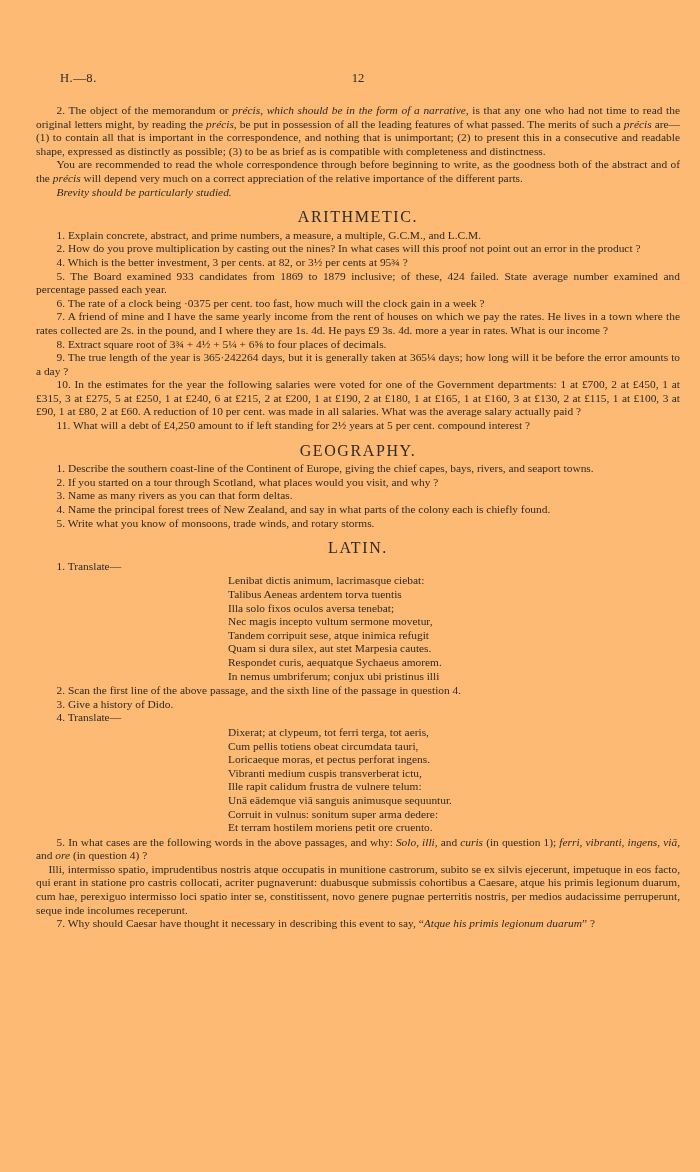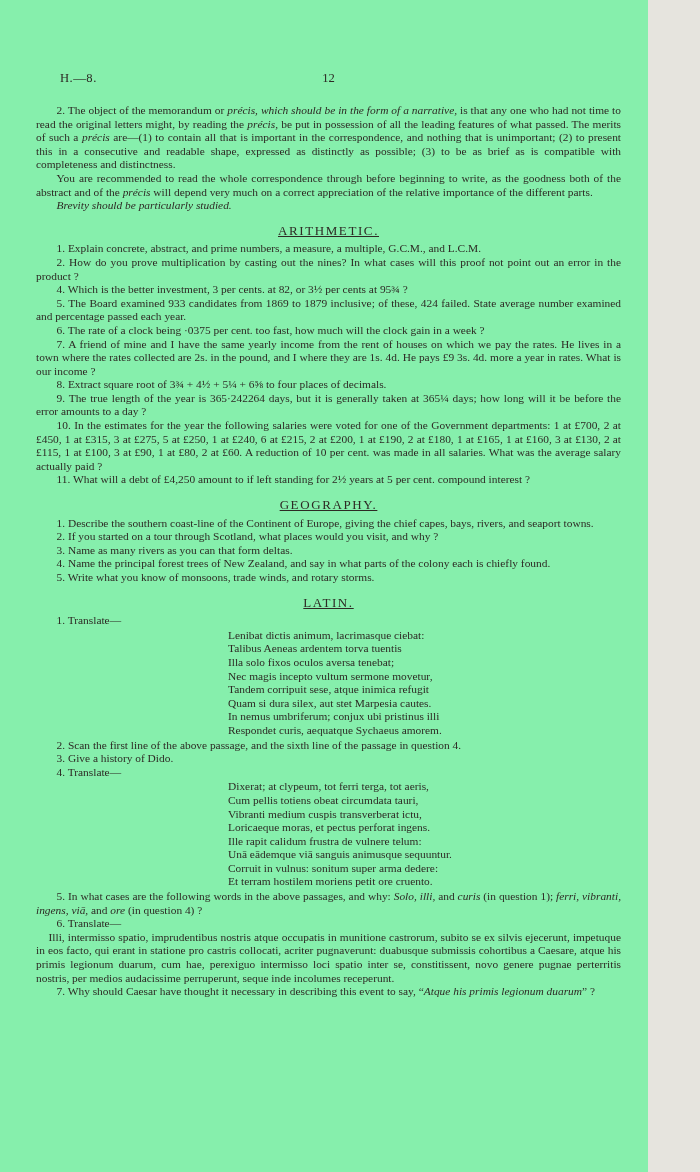--- a/index.html
+++ b/index.html
@@ -3,25 +3,25 @@
 <meta charset="utf-8">
 <style>
   html, body {
     margin: 0;
     padding: 0;
     background: #e6e4de;
     font-family: "Liberation Serif", "DejaVu Serif", serif;
   }
   .page {
     position: relative;
-    width: 648px;
+    width: 700px;
     height: 1172px;
     box-sizing: border-box;
-    background: #86efac;
-    padding: 72px 27px 30px 36px;
+    background: #fdba74;
+    padding: 72px 20px 30px 36px;
     font-size: 11.4px;
     line-height: 13.6px;
     color: #2d2a24;
     overflow: hidden;
   }
   .pagehead {
     position: relative;
     height: 16px;
     margin-bottom: 16px;
     font-size: 12.6px;
@@ -41,24 +41,23 @@
   }
   .para {
     margin: 0;
     text-align: justify;
     text-indent: 1.8em;
   }
   .it { font-style: italic; }
   .section {
     margin: 11px 0 5px 0;
     text-align: center;
-    font-size: 13px;
+    font-size: 16px;
     font-weight: normal;
     letter-spacing: 1.6px;
-    text-decoration: underline;
   }
   .qlist p { margin: 0; }
   .verse {
     margin: 1px 0 1px 192px;
   }
   .vline {
     text-align: left;
     white-space: nowrap;
   }
   .prose { text-indent: 1.1em; font-family: Liberation Serif, serif; }
@@ -108,40 +107,39 @@
 
   <p class="para">1. Translate—</p>
 
   <div class="verse">
       <div class="vline">Lenibat dictis animum, lacrimasque ciebat:</div>
       <div class="vline">Talibus Aeneas ardentem torva tuentis</div>
       <div class="vline">Illa solo fixos oculos aversa tenebat;</div>
       <div class="vline">Nec magis incepto vultum sermone movetur,</div>
       <div class="vline">Tandem corripuit sese, atque inimica refugit</div>
       <div class="vline">Quam si dura silex, aut stet Marpesia cautes.</div>
+      <div class="vline">Respondet curis, aequatque Sychaeus amorem.</div>
       <div class="vline">In nemus umbriferum; conjux ubi pristinus illi</div>
-      <div class="vline">Respondet curis, aequatque Sychaeus amorem.</div>
     </div>
 
   <p class="para">2. Scan the first line of the above passage, and the sixth line of the passage in question 4.</p>
   <p class="para">3. Give a history of Dido.</p>
   <p class="para">4. Translate—</p>
 
   <div class="verse">
       <div class="vline">Dixerat; at clypeum, tot ferri terga, tot aeris,</div>
       <div class="vline">Cum pellis totiens obeat circumdata tauri,</div>
+      <div class="vline">Loricaeque moras, et pectus perforat ingens.</div>
       <div class="vline">Vibranti medium cuspis transverberat ictu,</div>
-      <div class="vline">Loricaeque moras, et pectus perforat ingens.</div>
       <div class="vline">Ille rapit calidum frustra de vulnere telum:</div>
       <div class="vline">Unā eādemque viā sanguis animusque sequuntur.</div>
       <div class="vline">Corruit in vulnus: sonitum super arma dedere:</div>
       <div class="vline">Et terram hostilem moriens petit ore cruento.</div>
     </div>
 
   <p class="para"><span>5. In what cases are the following words in the above passages, and why: </span><span class="it">Solo, illi,</span><span> and </span><span class="it">curis</span><span> (in question 1); </span><span class="it">ferri, vibranti, ingens, viā,</span><span> and </span><span class="it">ore</span><span> (in question 4) ?</span></p>
 
-  <p class="para">6. Translate—</p>
 
   <p class="para prose">Illi, intermisso spatio, imprudentibus nostris atque occupatis in munitione castrorum, subito se ex silvis ejecerunt, impetuque in eos facto, qui erant in statione pro castris collocati, acriter pugnaverunt: duabusque submissis cohortibus a Caesare, atque his primis legionum duarum, cum hae, perexiguo intermisso loci spatio inter se, constitissent, novo genere pugnae perterritis nostris, per medios audacissime perruperunt, seque inde incolumes receperunt.</p>
 
   <p class="para"><span>7. Why should Caesar have thought it necessary in describing this event to say, “</span><span class="it">Atque his primis legionum duarum</span><span>” ?</span></p>
 
 </div>
 
 </body></html>

